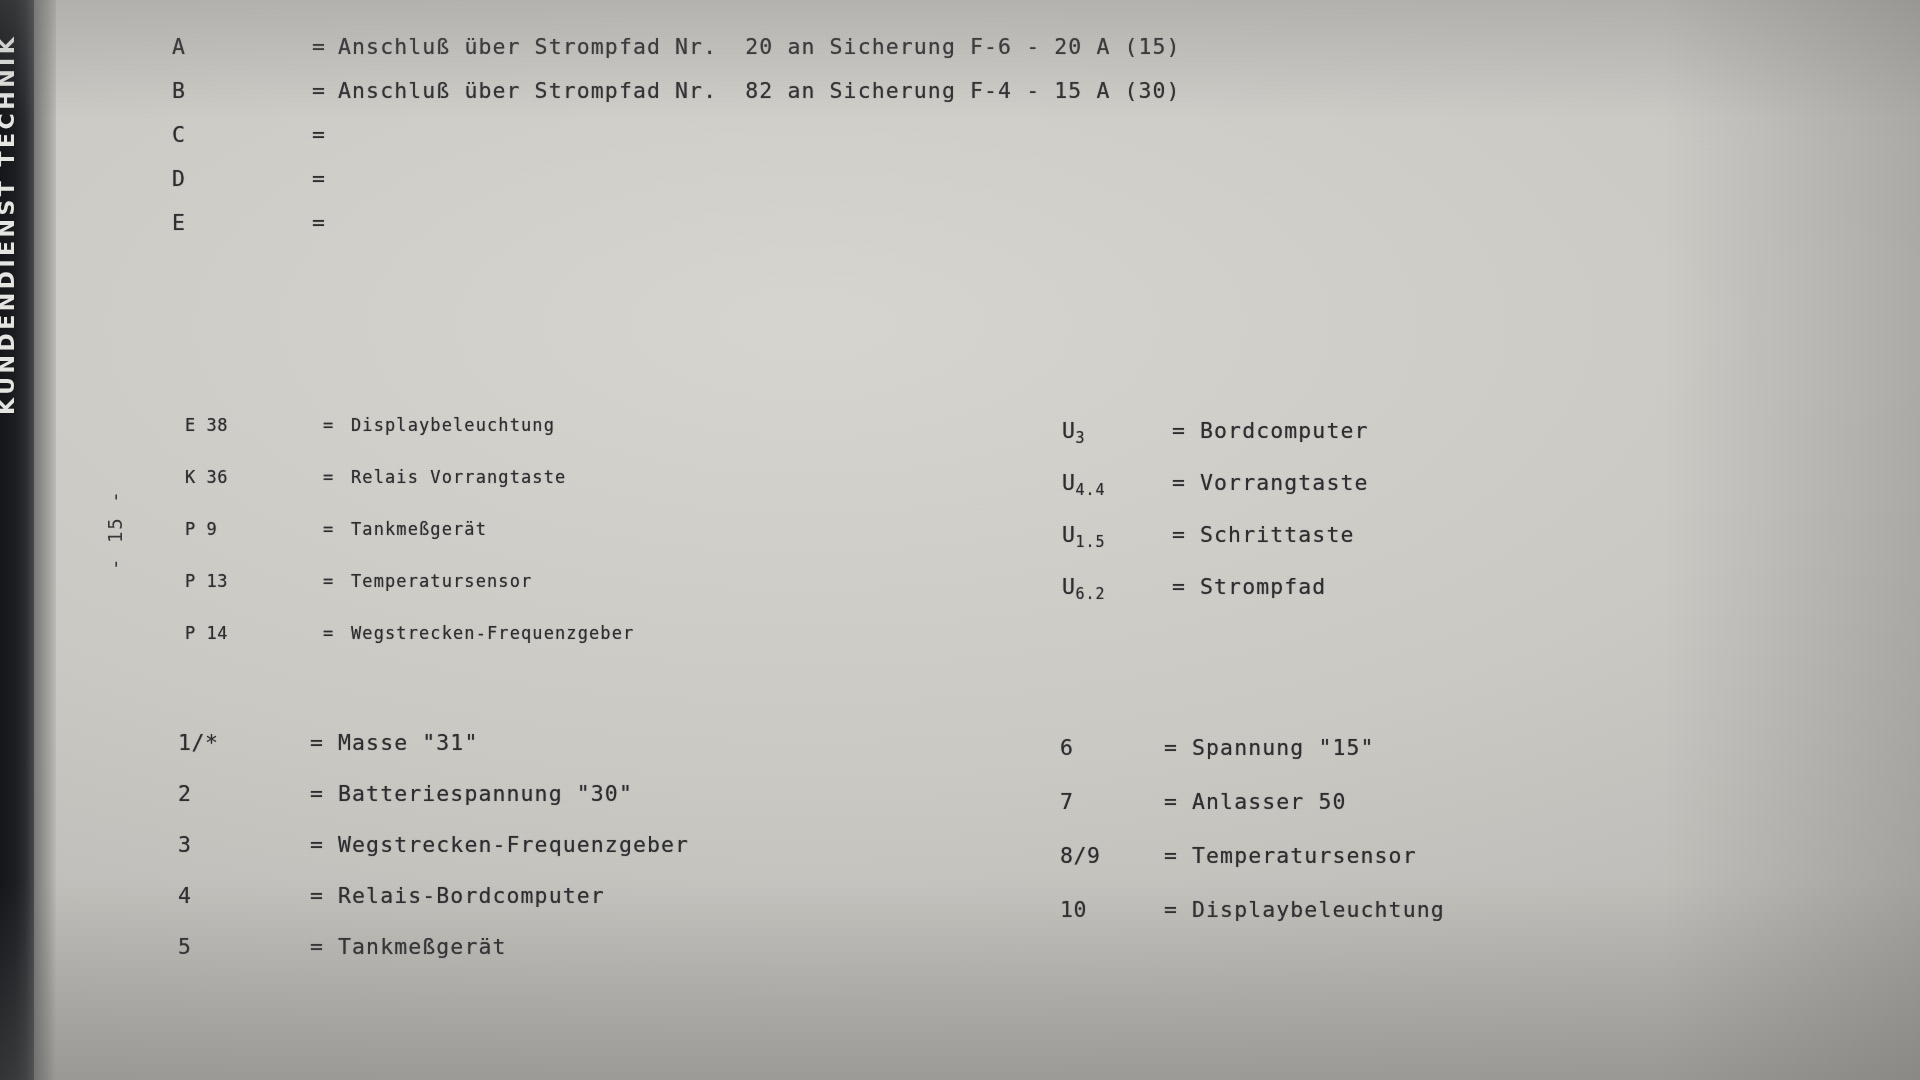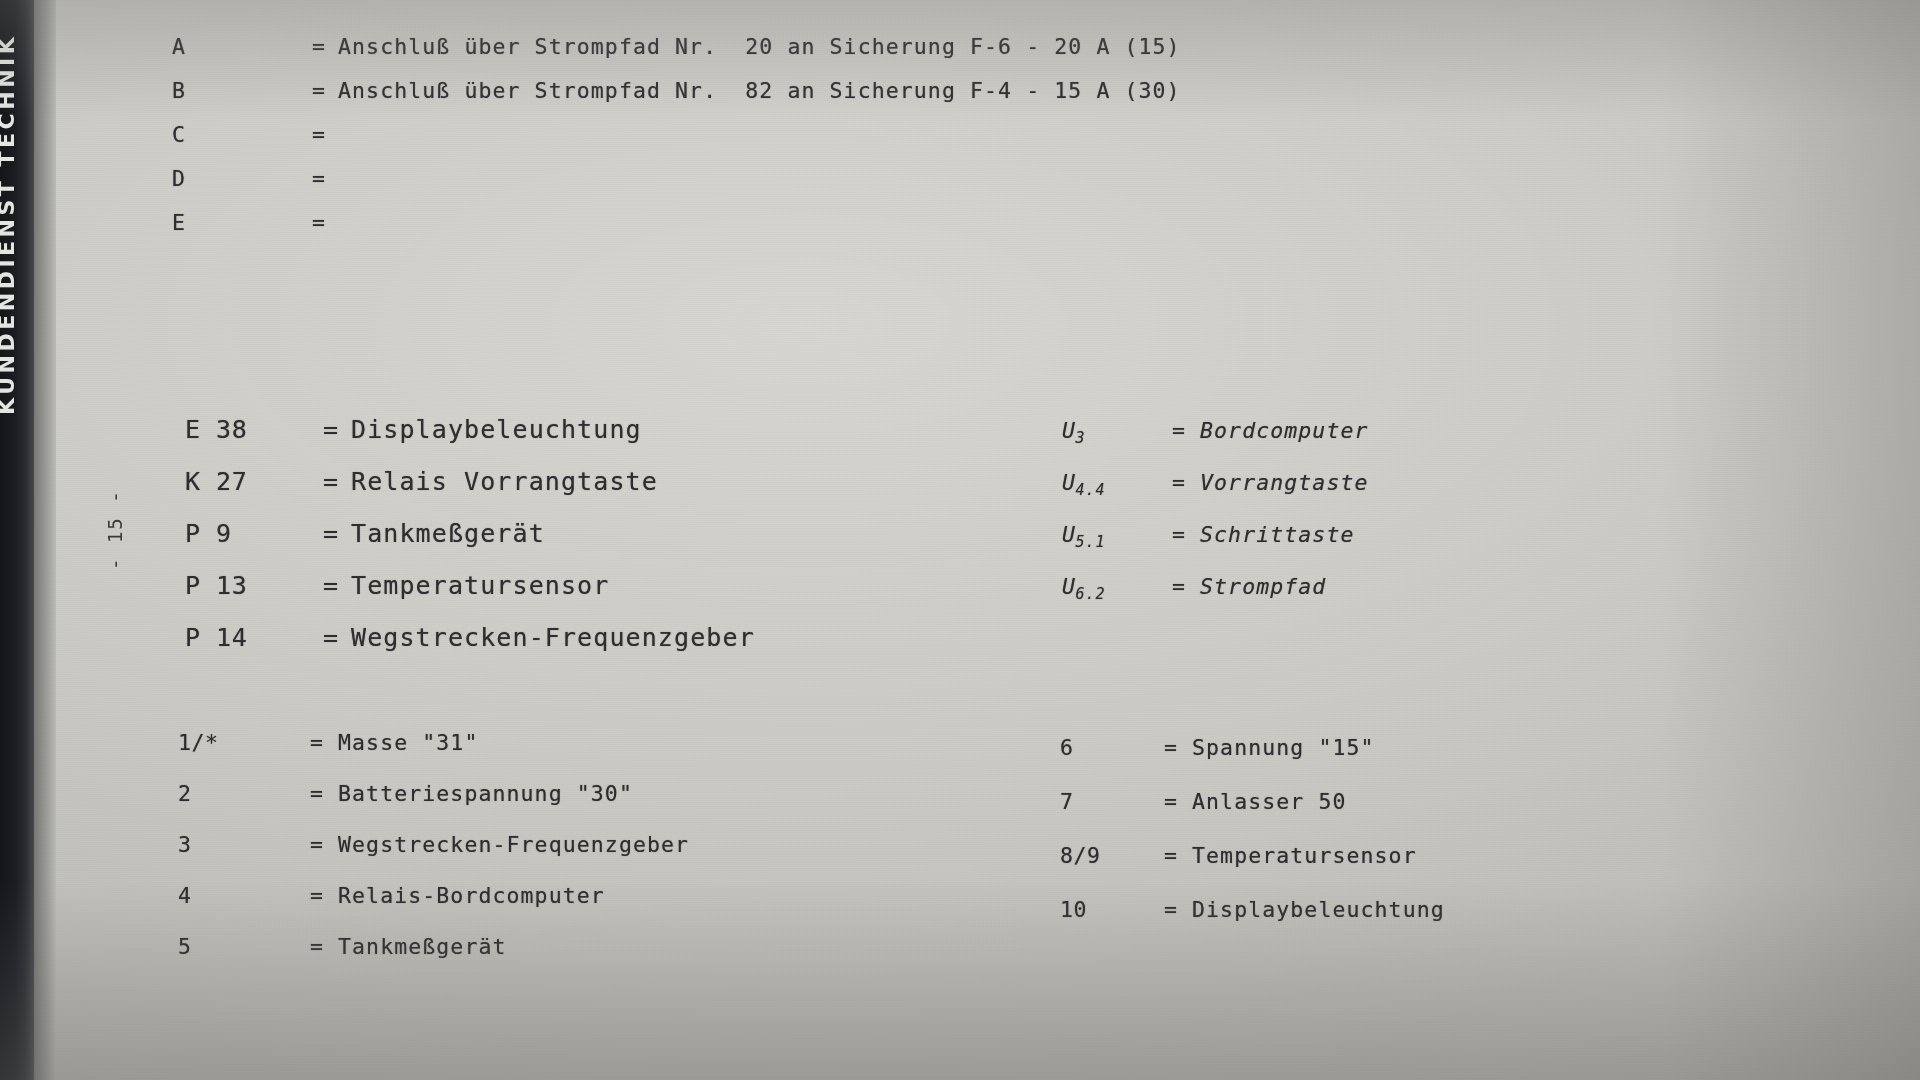--- a/index.html
+++ b/index.html
@@ -118,36 +118,35 @@
   
   #block-components {
     position: absolute;
     left: 185px;
     top: 415px;
   }
   #block-components .row {
     display: flex;
     align-items: baseline;
     height: 52px;
-    font-size: 25px;
+    font-size: 17px;
   }
   #block-components .key { width: 138px; white-space: pre; }
   #block-components .eq  { width: 28px; }
 
   #block-u {
     position: absolute;
     left: 1062px;
     top: 418px;
   }
   #block-u .row {
     display: flex;
     align-items: baseline;
     height: 52px;
     font-size: 21.5px;
-    font-style: italic;
   }
   #block-u .key { width: 110px; white-space: pre; }
   #block-u .key sub { font-size: 15px; letter-spacing: 1px; }
   #block-u .eq  { width: 28px; }
 
   
   #block-pins-left {
     position: absolute;
     left: 178px;
     top: 730px;
@@ -213,21 +212,21 @@
     </div>
   </div>
 
   <div id="block-components">
     <div class="row typed">
       <span class="key">E 38</span>
       <span class="eq">=</span>
       <span class="txt label-wide">Displaybeleuchtung</span>
     </div>
     <div class="row typed">
-      <span class="key">K 27</span>
+      <span class="key">K 36</span>
       <span class="eq">=</span>
       <span class="txt label-wide">Relais Vorrangtaste</span>
     </div>
     <div class="row typed">
       <span class="key">P 9</span>
       <span class="eq">=</span>
       <span class="txt label-wide">Tankmeßgerät</span>
     </div>
     <div class="row typed">
       <span class="key">P 13</span>
@@ -246,21 +245,21 @@
       <span class="key"><span>U</span><sub>3</sub></span>
       <span class="eq">=</span>
       <span class="txt label-wide">Bordcomputer</span>
     </div>
     <div class="row typed">
       <span class="key"><span>U</span><sub>4.4</sub></span>
       <span class="eq">=</span>
       <span class="txt label-wide">Vorrangtaste</span>
     </div>
     <div class="row typed">
-      <span class="key"><span>U</span><sub>5.1</sub></span>
+      <span class="key"><span>U</span><sub>1.5</sub></span>
       <span class="eq">=</span>
       <span class="txt label-wide">Schrittaste</span>
     </div>
     <div class="row typed">
       <span class="key"><span>U</span><sub>6.2</sub></span>
       <span class="eq">=</span>
       <span class="txt label-wide">Strompfad</span>
     </div>
   </div>
 

